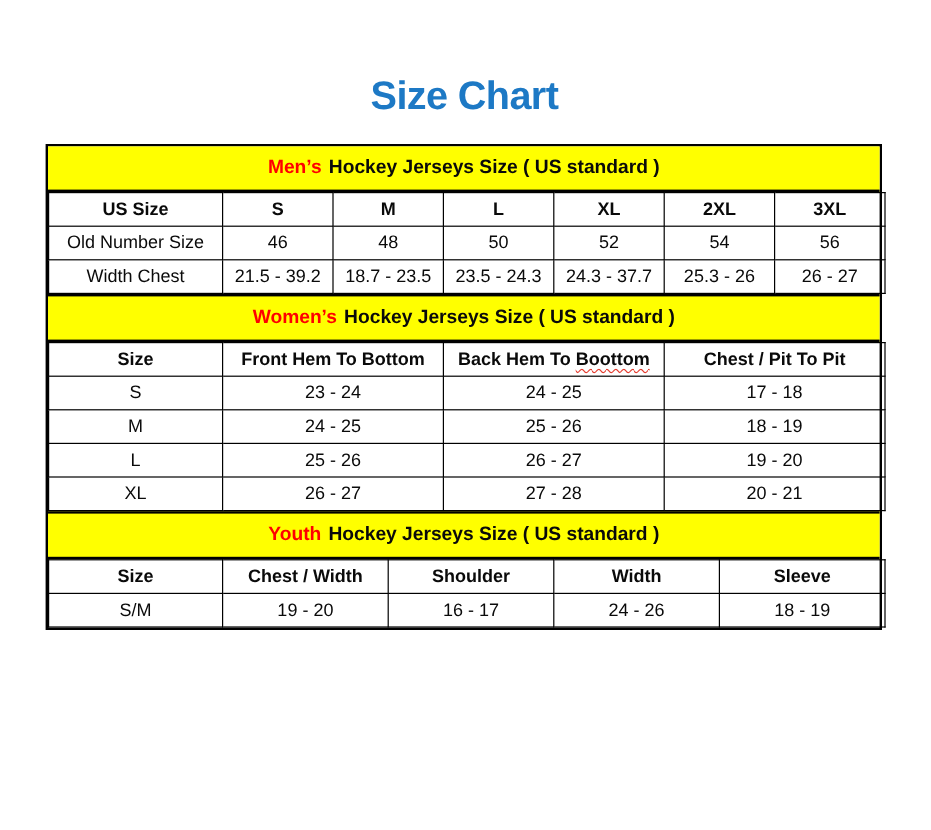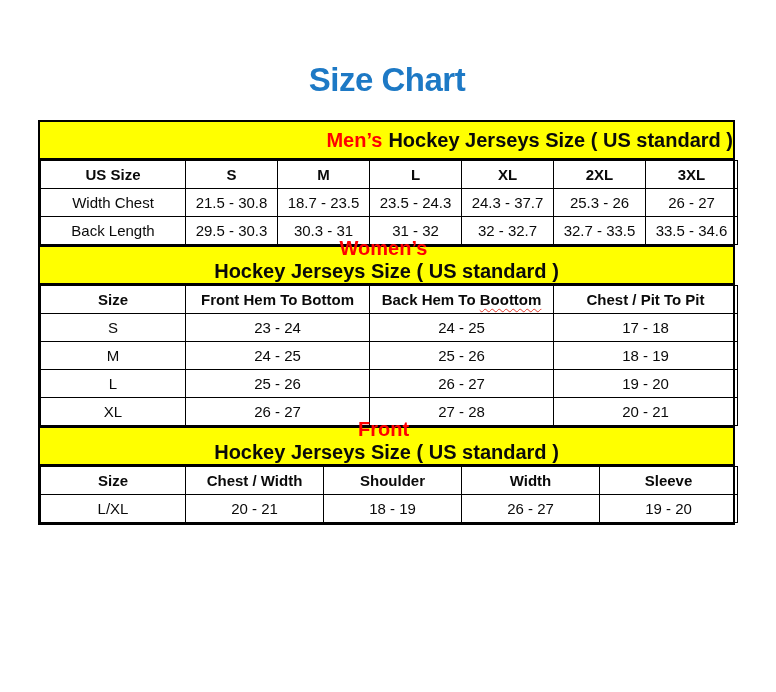--- a/index.html
+++ b/index.html
@@ -20,24 +20,24 @@
     color:var(--title-blue);letter-spacing:-0.5px;
   }
   .chart{
     width:697px;margin:20px 0 0 38px;
     border:2px solid var(--border);
     box-sizing:border-box;
   }
   .band{
     height:36px;background:var(--band-yellow);
     border-bottom:2px solid var(--border);
-    display:flex;align-items:center;justify-content:flex-end;
-    font-size:20px;font-weight:bold;
+    display:flex;align-items:center;justify-content:center;
+    font-size:16px;font-weight:bold;
   }
-  .section + .section .band{border-top:2px solid var(--border);flex-direction:column;}
+  .section + .section .band{border-top:2px solid var(--border);}
   .band-accent{color:var(--accent-red);margin-right:6px;}
   table.grid{
     border-collapse:collapse;width:100%;table-layout:fixed;
   }
   table.grid th, table.grid td{
     border:1px solid var(--border);
     height:27px;padding:0 2px;text-align:center;vertical-align:middle;
     font-size:15px;overflow:hidden;white-space:nowrap;
   }
   table.grid th{font-weight:bold;}
@@ -78,36 +78,36 @@
             <th>S</th>
             <th>M</th>
             <th>L</th>
             <th>XL</th>
             <th>2XL</th>
             <th>3XL</th>
           </tr>
         </thead>
         <tbody>
           <tr>
+            <td class="">Old Number Size</td>
+            <td>46</td>
+            <td>48</td>
+            <td>50</td>
+            <td>52</td>
+            <td>54</td>
+            <td>56</td>
+          </tr>
+          <tr>
             <td class="">Width Chest</td>
-            <td>21.5 - 30.8</td>
+            <td>21.5 - 39.2</td>
             <td>18.7 - 23.5</td>
             <td>23.5 - 24.3</td>
             <td>24.3 - 37.7</td>
             <td>25.3 - 26</td>
             <td>26 - 27</td>
-          </tr>
-          <tr>
-            <td class="">Back Length</td>
-            <td>29.5 - 30.3</td>
-            <td>30.3 - 31</td>
-            <td>31 - 32</td>
-            <td>32 - 32.7</td>
-            <td>32.7 - 33.5</td>
-            <td>33.5 - 34.6</td>
           </tr>
         </tbody>
       </table>
     </div>
     <div class="section">
       <div class="band">
         <span class="band-accent">Women’s</span>
         <span>Hockey Jerseys Size ( US standard )</span>
       </div>
       <table class="grid">
@@ -148,21 +148,21 @@
             <td class="row-label-bold">XL</td>
             <td>26 - 27</td>
             <td>27 - 28</td>
             <td>20 - 21</td>
           </tr>
         </tbody>
       </table>
     </div>
     <div class="section">
       <div class="band">
-        <span class="band-accent">Front</span>
+        <span class="band-accent">Youth</span>
         <span>Hockey Jerseys Size ( US standard )</span>
       </div>
       <table class="grid">
         <colgroup>
           <col style="width: 145px;">
           <col style="width: 138px;">
           <col style="width: 138px;">
           <col style="width: 138px;">
           <col style="width: 138px;">
         </colgroup>
@@ -170,22 +170,22 @@
           <tr>
             <th>Size</th>
             <th>Chest / Width</th>
             <th>Shoulder</th>
             <th>Width</th>
             <th>Sleeve</th>
           </tr>
         </thead>
         <tbody>
           <tr>
-            <td class="row-label-bold">L/XL</td>
-            <td>20 - 21</td>
+            <td class="row-label-bold">S/M</td>
+            <td>19 - 20</td>
+            <td>16 - 17</td>
+            <td>24 - 26</td>
             <td>18 - 19</td>
-            <td>26 - 27</td>
-            <td>19 - 20</td>
           </tr>
         </tbody>
       </table>
     </div>
   </div>
 
 </body></html>

